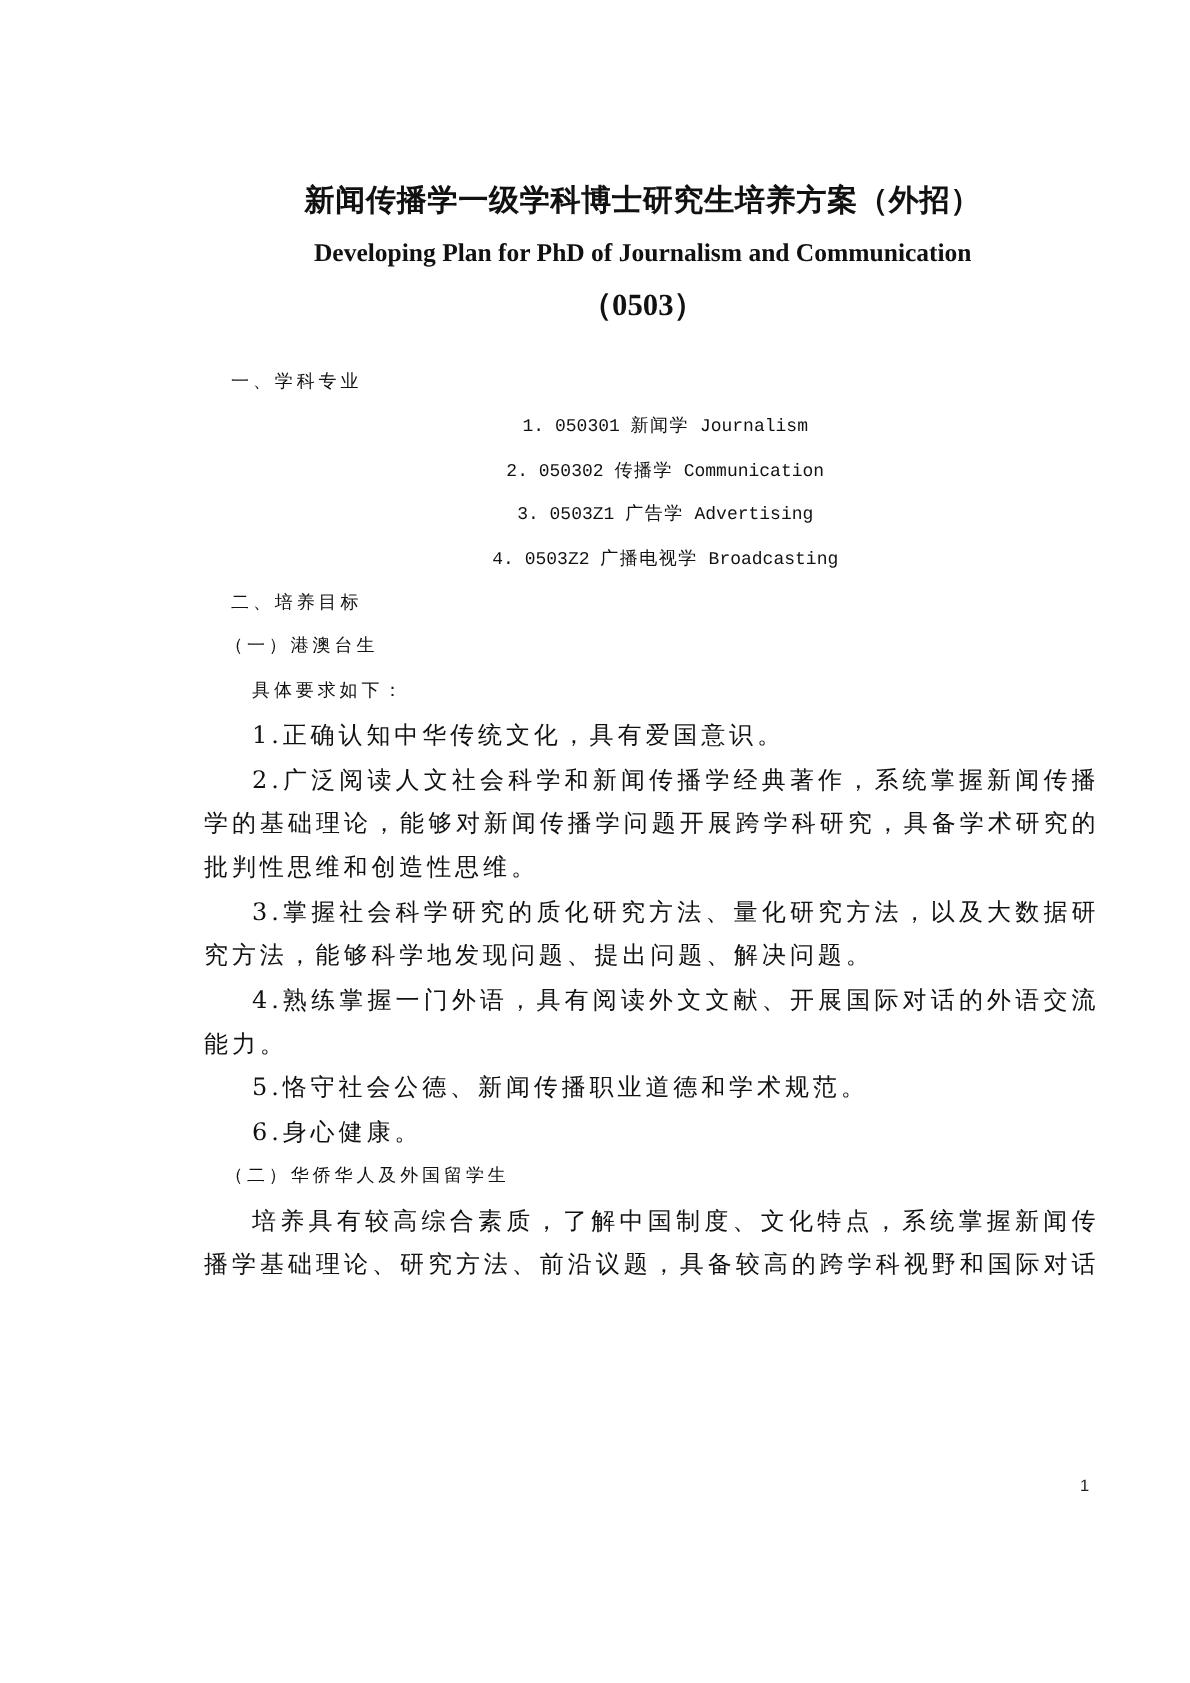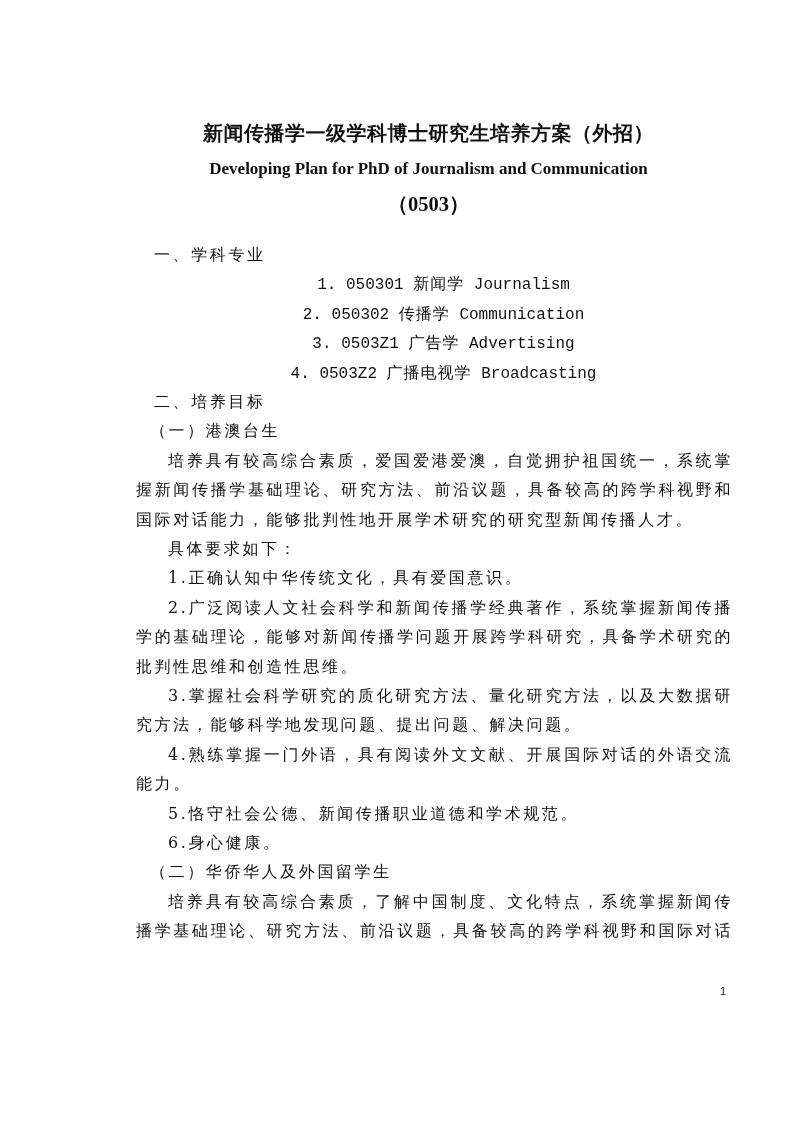--- a/index.html
+++ b/index.html
@@ -6,21 +6,21 @@
   body { width: 793px; height: 1122px; position: relative; overflow: hidden;
          font-family: "DejaVu Serif", "Liberation Serif", serif; color: #111; }
   .page { position: absolute; left: 0; top: 0; width: 793px; height: 1122px; background: #fff; margin-left: 32px; }
   .title-cn { position: absolute; left: 0; width: 793px; top: 118px; text-align: center;
               font-size: 20px; font-weight: bold; letter-spacing: 0.5px; line-height: 30px; }
   .title-en { position: absolute; left: 0; width: 793px; top: 154px; text-align: center;
               font-family: "Liberation Serif", serif; font-size: 17px; font-weight: bold; line-height: 30px; }
   .title-code { position: absolute; left: 0; width: 793px; top: 189px; text-align: center;
               font-family: "Liberation Serif", serif; font-size: 20.5px; font-weight: bold; line-height: 30px; }
   .body { position: absolute; left: 104px; top: 240px; width: 597px; }
-  .line { font-size: 16px; line-height: 29.4px; height: 29.4px; white-space: nowrap; letter-spacing: 2.6px; }
+  .line { font-size: 12px; line-height: 29.4px; height: 29.4px; white-space: nowrap; letter-spacing: 2.6px; }
   .mono { font-family: "Liberation Mono", "DejaVu Sans Mono", monospace; letter-spacing: 0; text-align: center; }
   .ind1 { padding-left: 18px; }
   .ind2 { padding-left: 32px; }
   .ind-sub { padding-left: 14px; }
   .para { font-size: 16px; line-height: 29.4px; letter-spacing: 2.6px; text-align: justify; }
   .para.first { text-indent: 32px; }
   .page-number { position: absolute; left: 688px; top: 985px; font-size: 11px;
                  font-family: "Liberation Sans", sans-serif; color: #222; }
 </style>
 </head>
@@ -57,21 +57,20 @@
     <div class="line ind1 mono">
       <span>4.</span>
       <span>0503Z2</span>
       <span style="font-family:'DejaVu Serif',serif;letter-spacing:1px;">广播电视学</span>
       <span>Broadcasting</span>
     </div>
 
     <div class="line ind1">二、培养目标</div>
     <div class="line ind-sub">（一）港澳台生</div>
 
-    <div class="para first">培养具有较高综合素质，爱国爱港爱澳，自觉拥护祖国统一，系统掌握新闻传播学基础理论、研究方法、前沿议题，具备较高的跨学科视野和国际对话能力，能够批判性地开展学术研究的研究型新闻传播人才。</div>
 
     <div class="line ind2">具体要求如下：</div>
 
     <div class="para first">1.正确认知中华传统文化，具有爱国意识。</div>
     <div class="para first">2.广泛阅读人文社会科学和新闻传播学经典著作，系统掌握新闻传播学的基础理论，能够对新闻传播学问题开展跨学科研究，具备学术研究的批判性思维和创造性思维。</div>
     <div class="para first">3.掌握社会科学研究的质化研究方法、量化研究方法，以及大数据研究方法，能够科学地发现问题、提出问题、解决问题。</div>
     <div class="para first">4.熟练掌握一门外语，具有阅读外文文献、开展国际对话的外语交流能力。</div>
     <div class="para first">5.恪守社会公德、新闻传播职业道德和学术规范。</div>
     <div class="para first">6.身心健康。</div>
 

